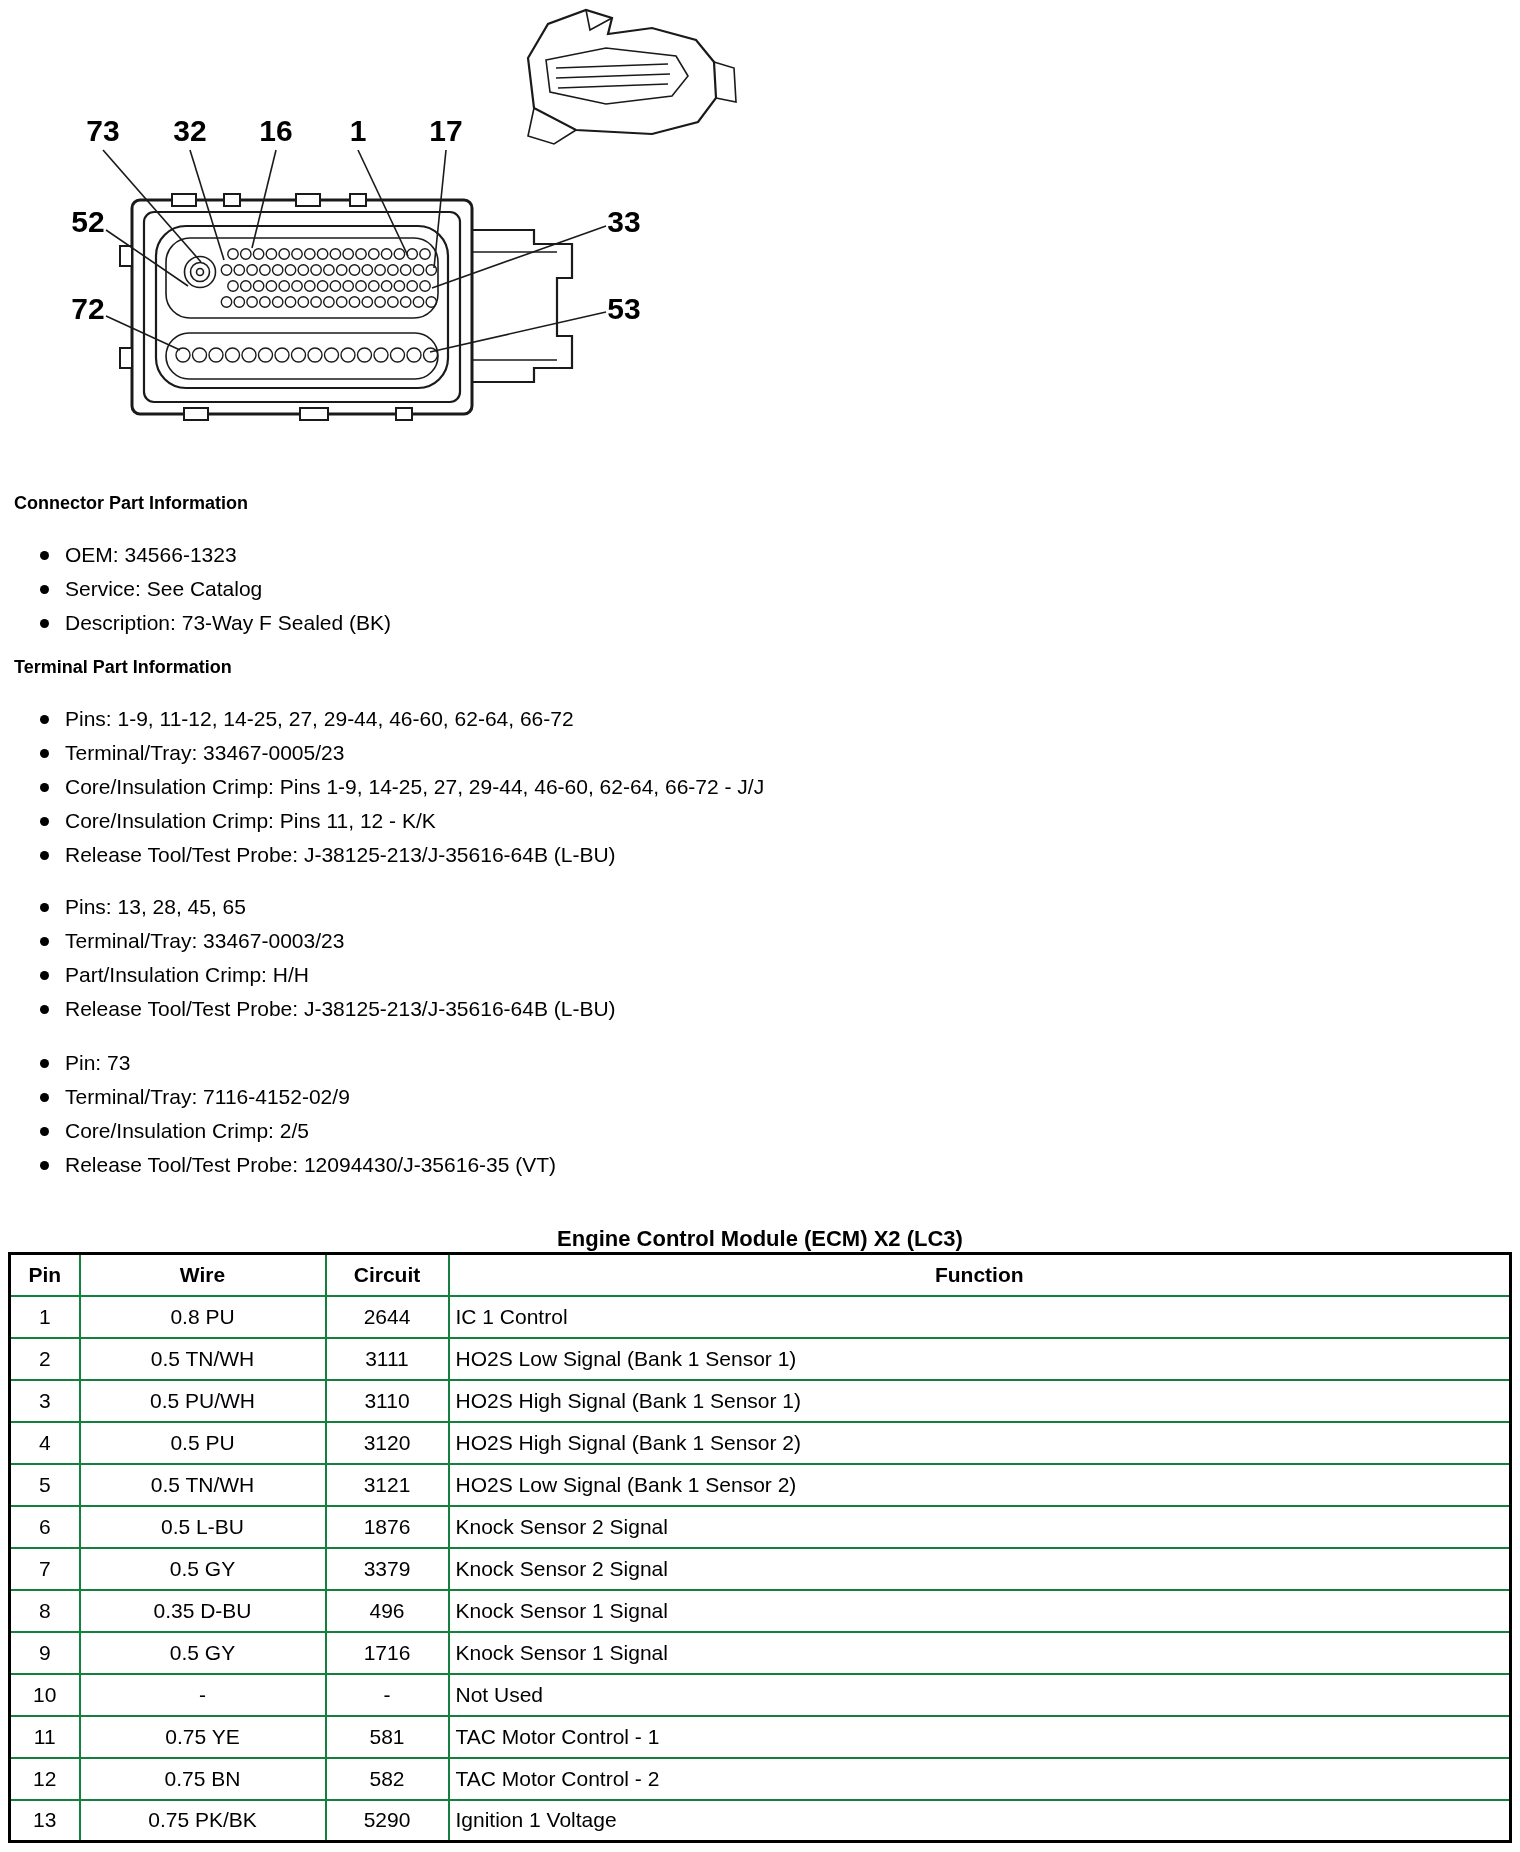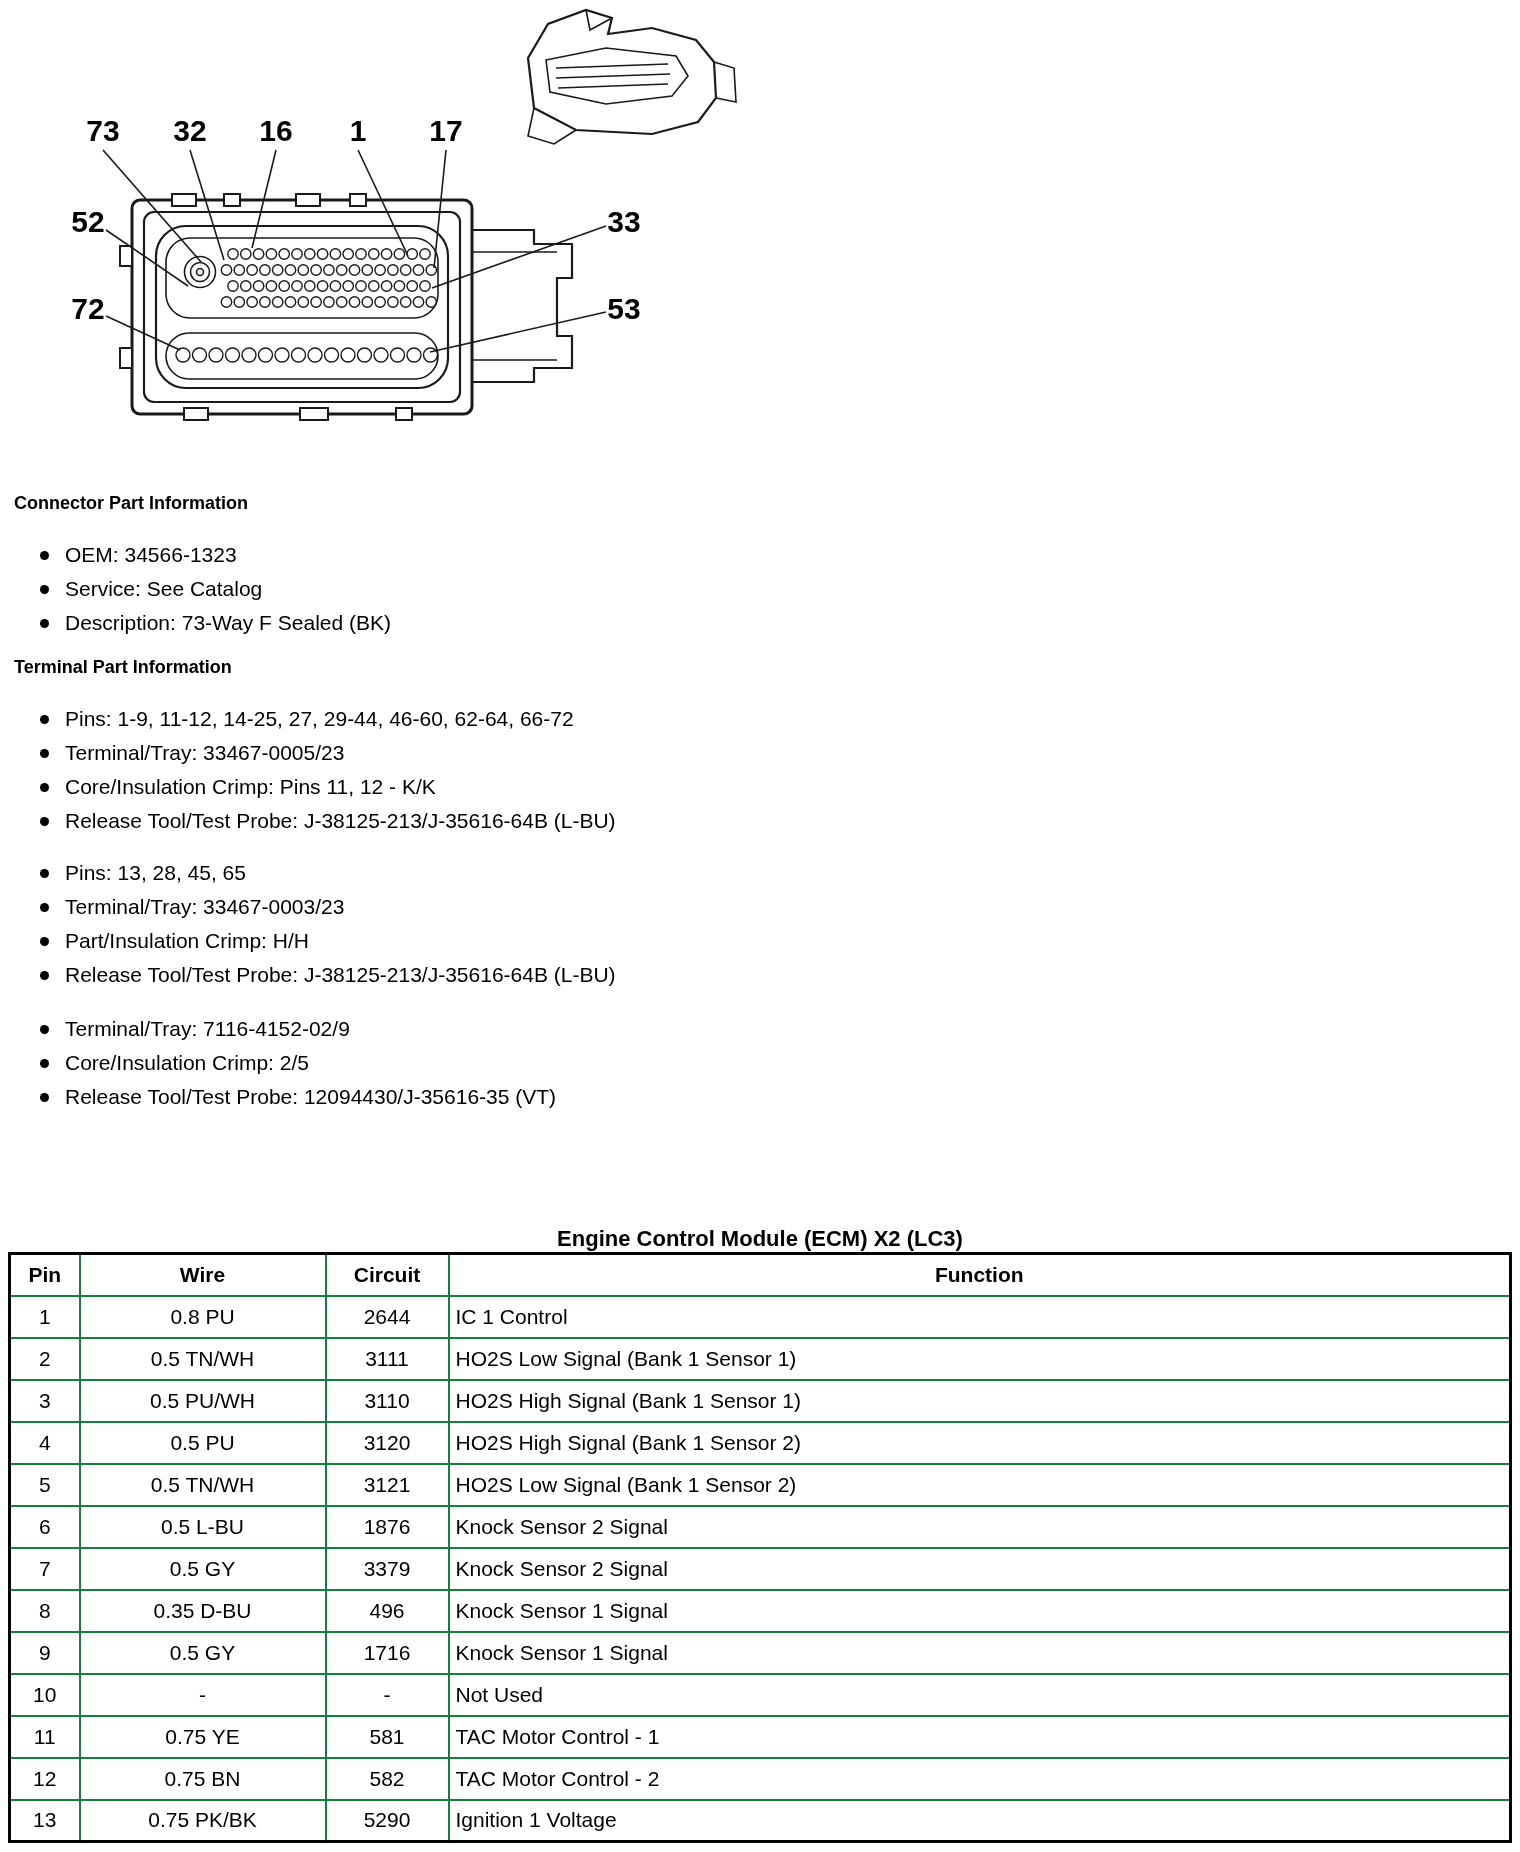--- a/index.html
+++ b/index.html
@@ -245,20 +245,24 @@
     <li>
         <span class="dot"></span>
         <span>Pins: 1-9, 11-12, 14-25, 27, 29-44, 46-60, 62-64, 66-72</span>
       </li>
     <li>
         <span class="dot"></span>
         <span>Terminal/Tray: 33467-0005/23</span>
       </li>
     <li>
         <span class="dot"></span>
+        <span>Core/Insulation Crimp: Pins 1-9, 14-25, 27, 29-44, 46-60, 62-64, 66-72 - J/J</span>
+      </li>
+    <li>
+        <span class="dot"></span>
         <span>Core/Insulation Crimp: Pins 11, 12 - K/K</span>
       </li>
     <li>
         <span class="dot"></span>
         <span>Release Tool/Test Probe: J-38125-213/J-35616-64B (L-BU)</span>
       </li>
   </ul>
 
   <ul class="bullets grp2">
     <li>
@@ -273,20 +277,24 @@
         <span class="dot"></span>
         <span>Part/Insulation Crimp: H/H</span>
       </li>
     <li>
         <span class="dot"></span>
         <span>Release Tool/Test Probe: J-38125-213/J-35616-64B (L-BU)</span>
       </li>
   </ul>
 
   <ul class="bullets grp3">
+    <li>
+        <span class="dot"></span>
+        <span>Pin: 73</span>
+      </li>
     <li>
         <span class="dot"></span>
         <span>Terminal/Tray: 7116-4152-02/9</span>
       </li>
     <li>
         <span class="dot"></span>
         <span>Core/Insulation Crimp: 2/5</span>
       </li>
     <li>
         <span class="dot"></span>

